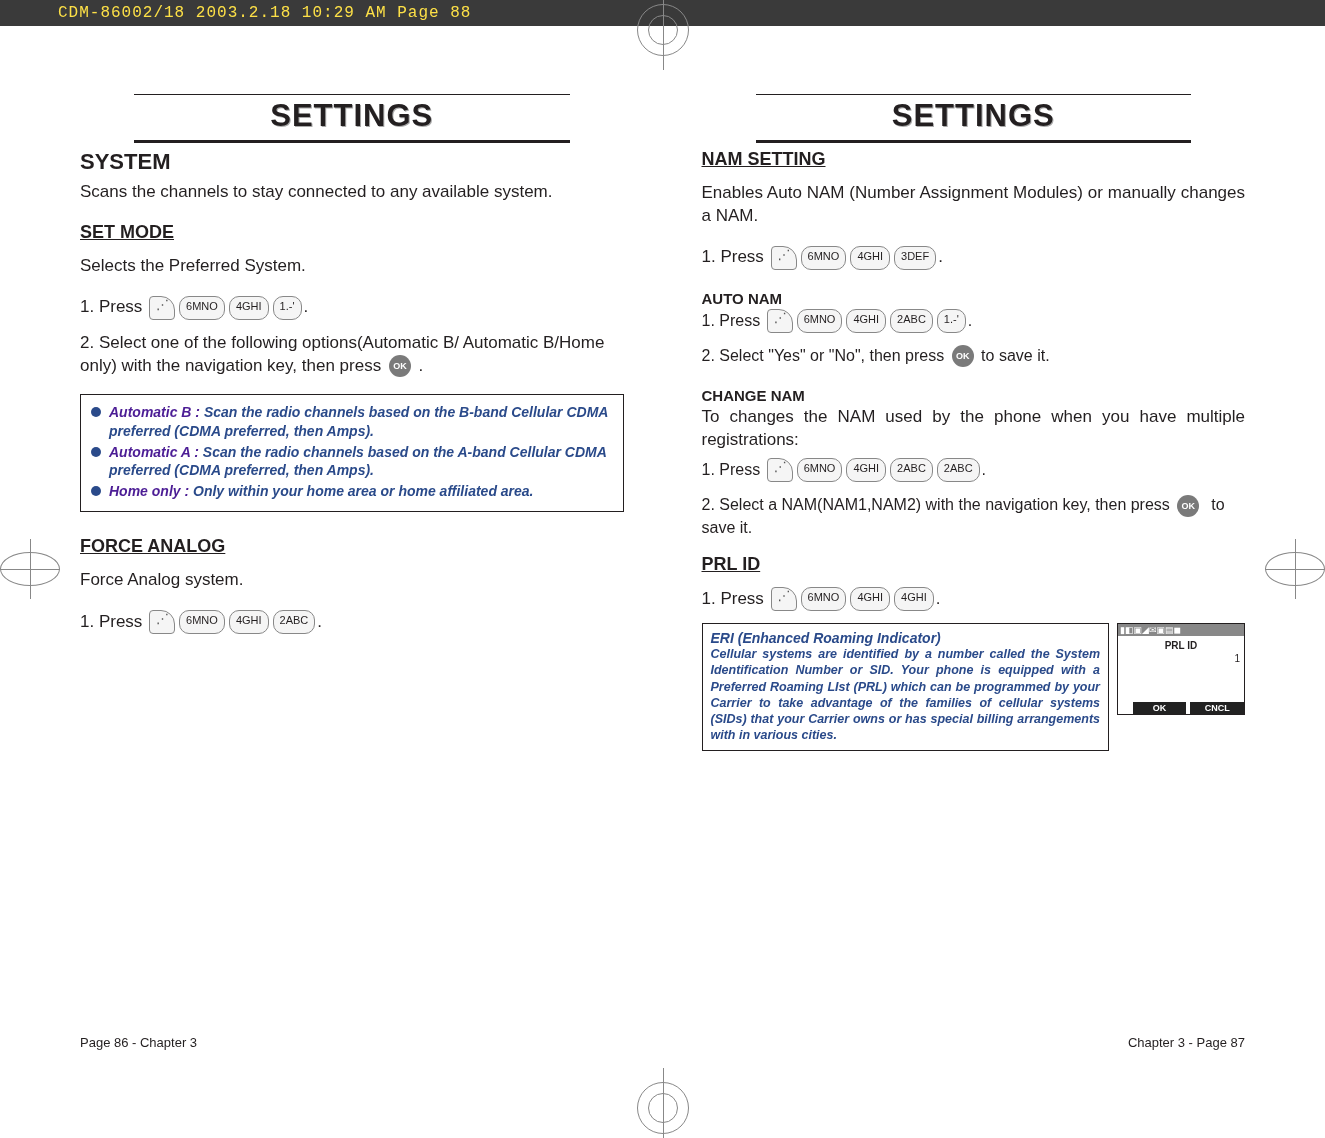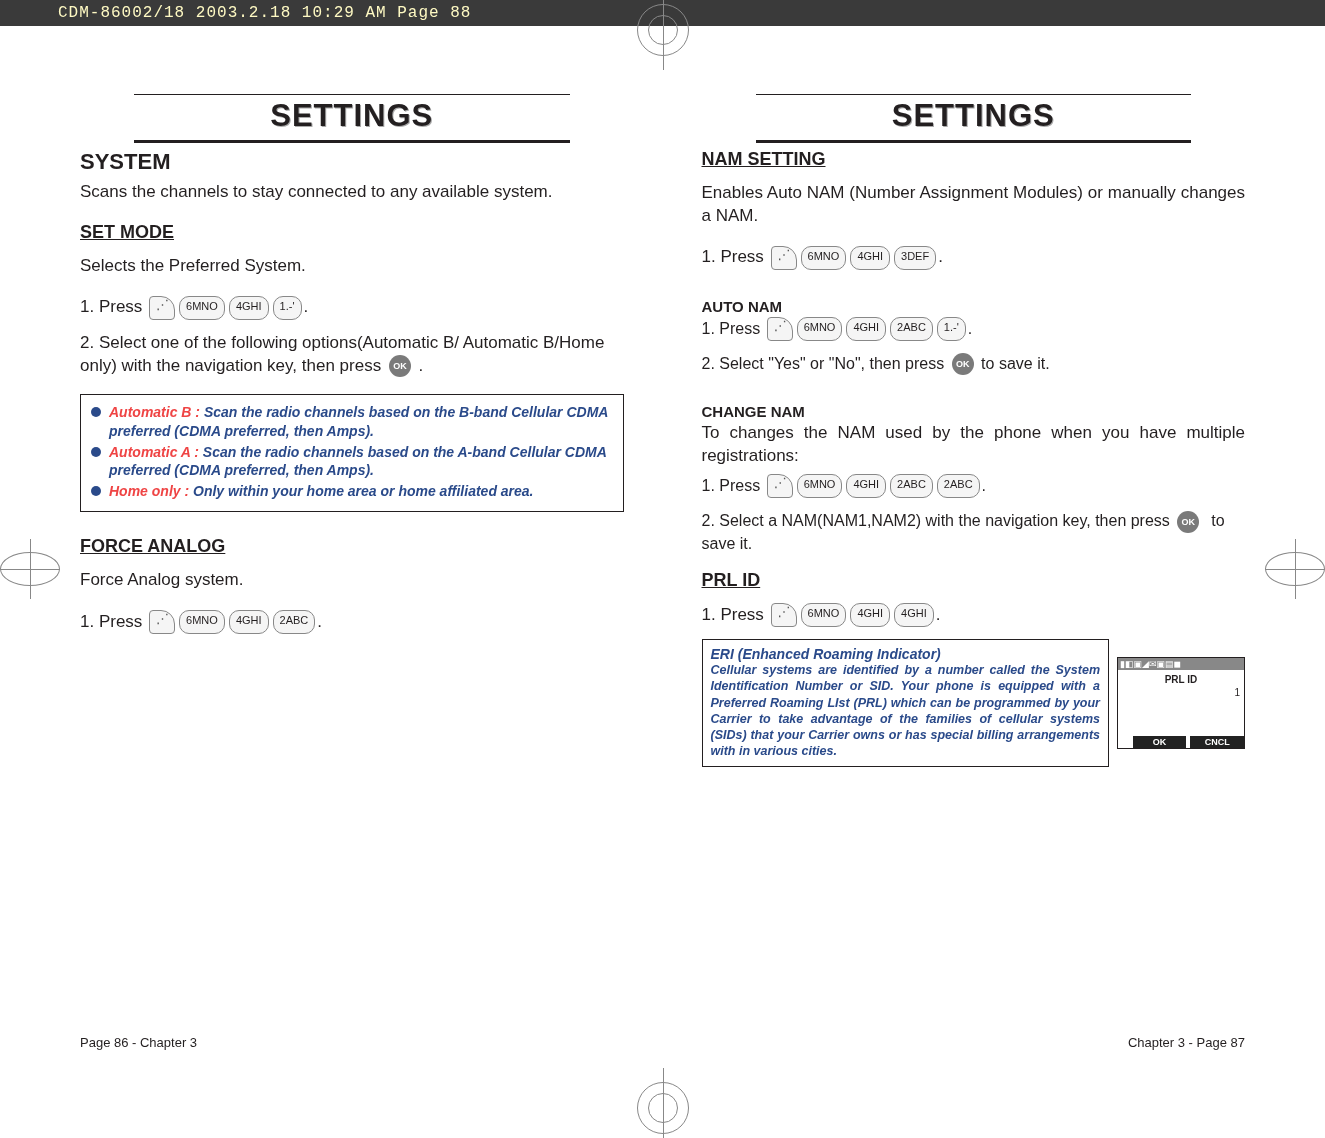--- a/index.html
+++ b/index.html
@@ -1,17 +1,17 @@
 <!DOCTYPE html>
 <html><head>
 <meta charset="utf-8">
 <style>
   * { margin: 0; padding: 0; box-sizing: border-box; }
   html, body { width: 1325px; height: 1138px; background: #fff; font-family: Arial, Helvetica, sans-serif; color: #231f20; }
-  .crop-bar { position: absolute; top: 0; left: 0; width: 1325px; height: 26px; background: #3a3a3a; color: #fef9c3; font-family: "Courier New", monospace; font-size: 16px; line-height: 26px; padding-left: 58px; letter-spacing: 1px; }
+  .crop-bar { position: absolute; top: 0; left: 0; width: 1325px; height: 26px; background: #3a3a3a; color: #fde047; font-family: "Courier New", monospace; font-size: 16px; line-height: 26px; padding-left: 58px; letter-spacing: 1px; }
   .crop-bar-block { position: absolute; top: 0; left: 0; width: 44px; height: 26px; background: #000; }
   .print-circle { position: absolute; border: 1px solid #888; border-radius: 50%; }
   .print-circle.top { width: 52px; height: 52px; top: 4px; left: 50%; margin-left: -26px; }
   .print-circle.top-inner { width: 30px; height: 30px; top: 15px; left: 50%; margin-left: -15px; }
   .print-circle.bottom { width: 52px; height: 52px; bottom: 4px; left: 50%; margin-left: -26px; }
   .print-circle.bottom-inner { width: 30px; height: 30px; bottom: 15px; left: 50%; margin-left: -15px; }
   .print-line-v { position: absolute; width: 1px; background: #888; left: 50%; }
   .print-line-v.top { height: 70px; top: 0; }
   .print-line-v.bottom { height: 70px; bottom: 0; }
   .side-mark { position: absolute; width: 60px; height: 60px; top: 50%; margin-top: -30px; }
@@ -25,38 +25,38 @@
   .page { flex: 1; position: relative; display: flex; flex-direction: column; }
 
   .page-title-wrap { border-bottom: 3px solid #231f20; border-top: none; padding-bottom: 6px; margin: 8px 54px 6px 54px; position: relative; }
   .page-title-wrap::before { content: ""; display: block; height: 1px; background: #231f20; position: absolute; top: -4px; left: 0; right: 0; }
   .page-title { font-size: 31px; font-weight: bold; letter-spacing: 1px; text-align: center; color: #231f20; text-shadow: 1px 1px 0 #aaa; }
 
   h2 { font-size: 22px; font-weight: bold; margin-bottom: 6px; }
   .body { font-size: 17px; line-height: 1.35; margin-bottom: 18px; text-align: justify; }
   .body.tight { margin-bottom: 6px; }
   .sub { font-size: 18px; font-weight: bold; text-decoration: underline; margin-bottom: 12px; }
-  .sub-sm { font-size: 15px; font-weight: bold; margin-bottom: 2px; margin-top: 16px; }
+  .sub-sm { font-size: 15px; font-weight: bold; margin-bottom: 2px; margin-top: 8px; }
   .step { font-size: 17px; line-height: 1.35; margin-bottom: 12px; display: flex; align-items: center; flex-wrap: wrap; }
   .step .t { display: inline; }
   .step-sm { font-size: 16px; }
 
   .key { display: inline-block; vertical-align: middle; height: 24px; border: 1px solid #888; border-radius: 10px; padding: 0 6px; font-size: 11px; line-height: 18px; margin: 0 2px; background: #f5f5f5; }
   .key.menu { border-radius: 4px 14px 4px 4px; width: 26px; padding: 0; position: relative; }
   .key.menu::after { content: "⋰"; position: absolute; top: -1px; left: 6px; font-size: 13px; color: #555; }
   .ok-key { display: inline-block; vertical-align: middle; width: 22px; height: 22px; border-radius: 50%; background: #7a7a7a; color: #fff; font-size: 9px; font-weight: bold; line-height: 22px; text-align: center; margin: 0 3px; }
 
   .callout { border: 1px solid #231f20; padding: 8px 10px; margin: 4px 0 24px 0; }
   .callout p { font-size: 14px; font-style: italic; color: #2a4a8a; font-weight: bold; line-height: 1.35; }
   .callout .bul { display: flex; margin-bottom: 2px; }
   .callout .dot { width: 10px; height: 10px; background: #2a4a8a; border-radius: 50%; margin: 4px 8px 0 0; flex-shrink: 0; }
-  .callout .lbl { color: #ef4444; }
+  .callout .lbl { color: #4c1d95; }
   .callout .desc { color: #2a4a8a; }
 
-  .eri-row { display: flex; gap: 8px; align-items: center; }
+  .eri-row { display: flex; gap: 8px; align-items: flex-start; }
   .eri-box { border: 1px solid #231f20; padding: 6px 8px; flex: 1; }
   .eri-box .title { font-size: 14px; font-style: italic; font-weight: bold; color: #2a4a8a; }
   .eri-box .txt { font-size: 12.5px; font-style: italic; font-weight: bold; color: #2a4a8a; line-height: 1.3; text-align: justify; }
 
   .phone-screen { width: 128px; border: 1px solid #231f20; background: #fff; font-size: 10px; }
   .phone-screen .bar { background: #888; color: #fff; font-size: 9px; padding: 1px 2px; display: flex; justify-content: space-between; }
   .phone-screen .mid { padding: 2px 4px; height: 66px; }
   .phone-screen .mid .pt { text-align: center; font-weight: bold; margin-top: 2px; }
   .phone-screen .mid .pn { text-align: right; margin-top: 2px; }
   .phone-screen .soft { display: flex; }

